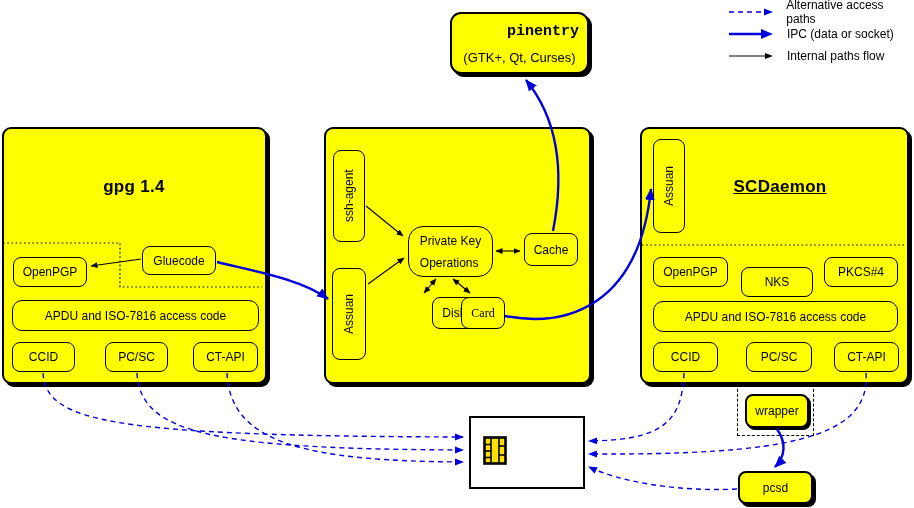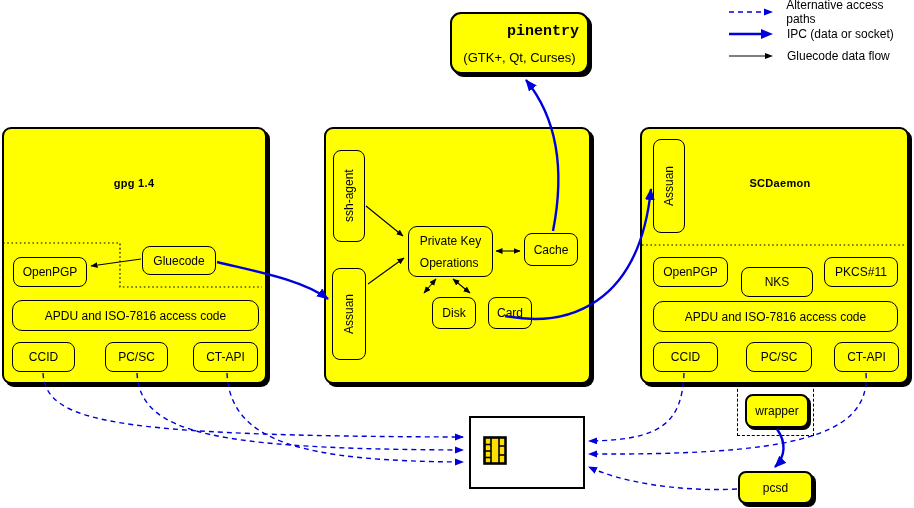--- a/index.html
+++ b/index.html
@@ -12,21 +12,21 @@
   html,body{margin:0;padding:0;background:#fff;}
   #stage{
     position:relative;width:914px;height:508px;overflow:hidden;
     font-family:"Liberation Sans","DejaVu Sans",sans-serif;color:#000;background:#fff;
   }
   .bigbox{
     position:absolute;background:var(--node-fill);
     border:2.5px solid #000;border-radius:9px;box-shadow:3px 3px 0 #000;
   }
   .bigtitle{
-    position:absolute;font-size:11px;font-weight:bold;text-align:center;
+    position:absolute;font-size:17px;font-weight:bold;text-align:center;
     letter-spacing:.3px;
   }
   .node{
     position:absolute;background:var(--node-fill);
     border:1.4px solid #000;border-radius:8px;
     display:flex;align-items:center;justify-content:center;
     font-size:12px;white-space:nowrap;
   }
   .vnode{ 
     writing-mode:vertical-rl;transform:rotate(180deg);
@@ -67,36 +67,36 @@
   <div class="node" style="left:142px;top:246px;width:72px;height:27px;">Gluecode</div>
   <div class="node" style="left:13px;top:257px;width:72px;height:28px;">OpenPGP</div>
   <div class="node" style="left:12px;top:300px;width:245px;height:29px;border-radius:10px;">APDU and ISO-7816 access code</div>
   <div class="node" style="left:12px;top:342px;width:61px;height:28px;">CCID</div>
   <div class="node" style="left:105px;top:342px;width:61px;height:28px;">PC/SC</div>
   <div class="node" style="left:193px;top:342px;width:63px;height:28px;">CT-API</div>
 
   <div class="bigbox" style="left:324px;top:127px;width:263px;height:253px;"></div>
   <div class="node vnode" style="left:333px;top:150px;width:30px;height:90px;">ssh-agent</div>
   <div class="node vnode" style="left:332px;top:268px;width:32px;height:90px;">Assuan</div>
-  <div class="node" style="left:408px;top:226px;width:83px;height:49px;border-radius:9px;">
+  <div class="node" style="left:408px;top:226px;width:83px;height:49px;border-radius:15px;">
     <div class="pkotext">
       <span>Private Key</span>
       <span>Operations</span>
     </div>
   </div>
   <div class="node" style="left:524px;top:233px;width:52px;height:31px;">Cache</div>
   <div class="node" style="left:396px;top:297px;width:42px;height:30px;margin-left:36px;">Disk</div>
-  <div class="node" style="left:488px;top:297px;width:42px;height:30px;">Card</div>
+  <div class="node" style="left:461px;top:297px;width:42px;height:30px;font-family:Liberation Serif, serif;">Card</div>
 
   <div class="bigbox" style="left:640px;top:127px;width:265px;height:253px;"></div>
-  <div class="bigtitle" style="left:652px;top:177px;width:256px;">SCDaemon</div>
+  <div class="bigtitle" style="left:652px;top:177px;width:256px;text-decoration:underline;">SCDaemon</div>
   <div class="node vnode" style="left:653px;top:139px;width:30px;height:92px;">Assuan</div>
   <div class="node" style="left:653px;top:257px;width:73px;height:28px;">OpenPGP</div>
   <div class="node" style="left:741px;top:267px;width:70px;height:28px;">NKS</div>
-  <div class="node" style="left:824px;top:257px;width:72px;height:28px;">PKCS#11</div>
+  <div class="node" style="left:824px;top:257px;width:72px;height:28px;">PKCS#4</div>
   <div class="node" style="left:653px;top:301px;width:243px;height:29px;border-radius:10px;">APDU and ISO-7816 access code</div>
   <div class="node" style="left:653px;top:342px;width:63px;height:28px;">CCID</div>
   <div class="node" style="left:746px;top:342px;width:64px;height:28px;">PC/SC</div>
   <div class="node" style="left:834px;top:342px;width:63px;height:28px;">CT-API</div>
 
   <div class="dashedrect" style="left:737px;top:384px;width:75px;height:50px;"></div>
   <div class="node heavy" style="left:738px;top:471px;width:71px;height:29px;box-shadow:3px 3px 0 #000;">pcsd</div>
   <div class="node heavy" style="left:745px;top:394px;width:60px;height:30px;">wrapper</div>
 
   <div class="smartcard" style="left:469px;top:416px;width:112px;height:69px;">
@@ -125,21 +125,21 @@
         <line x1="1" y1="6" x2="34" y2="6" class="ipc"></line>
         <path d="M33 1 L45 6 L33 11 z" fill="var(--ipc-blue)"></path>
       </svg>
       <span class="legend-label">IPC (data or socket)</span>
     </div>
     <div class="legend-row">
       <svg width="46" height="12">
         <line x1="1" y1="6" x2="38" y2="6" class="flow"></line>
         <path d="M37 3 L45 6 L37 9 z" fill="#000"></path>
       </svg>
-      <span class="legend-label">Gluecode data flow</span>
+      <span class="legend-label">Internal paths flow</span>
     </div>
   </div>
 
   <svg id="overlay" width="914" height="508">
     <defs>
       <marker id="mBlack" markerUnits="userSpaceOnUse" markerWidth="9" markerHeight="8" refX="6.5" refY="3" orient="auto-start-reverse">
         <path d="M0 0 L7 3 L0 6 z" fill="var(--line-black)"></path>
       </marker>
       <marker id="mBlueBig" markerUnits="userSpaceOnUse" markerWidth="14" markerHeight="12" refX="11" refY="5" orient="auto">
         <path d="M0 0 L12 5 L0 10 z" fill="var(--ipc-blue)"></path>

